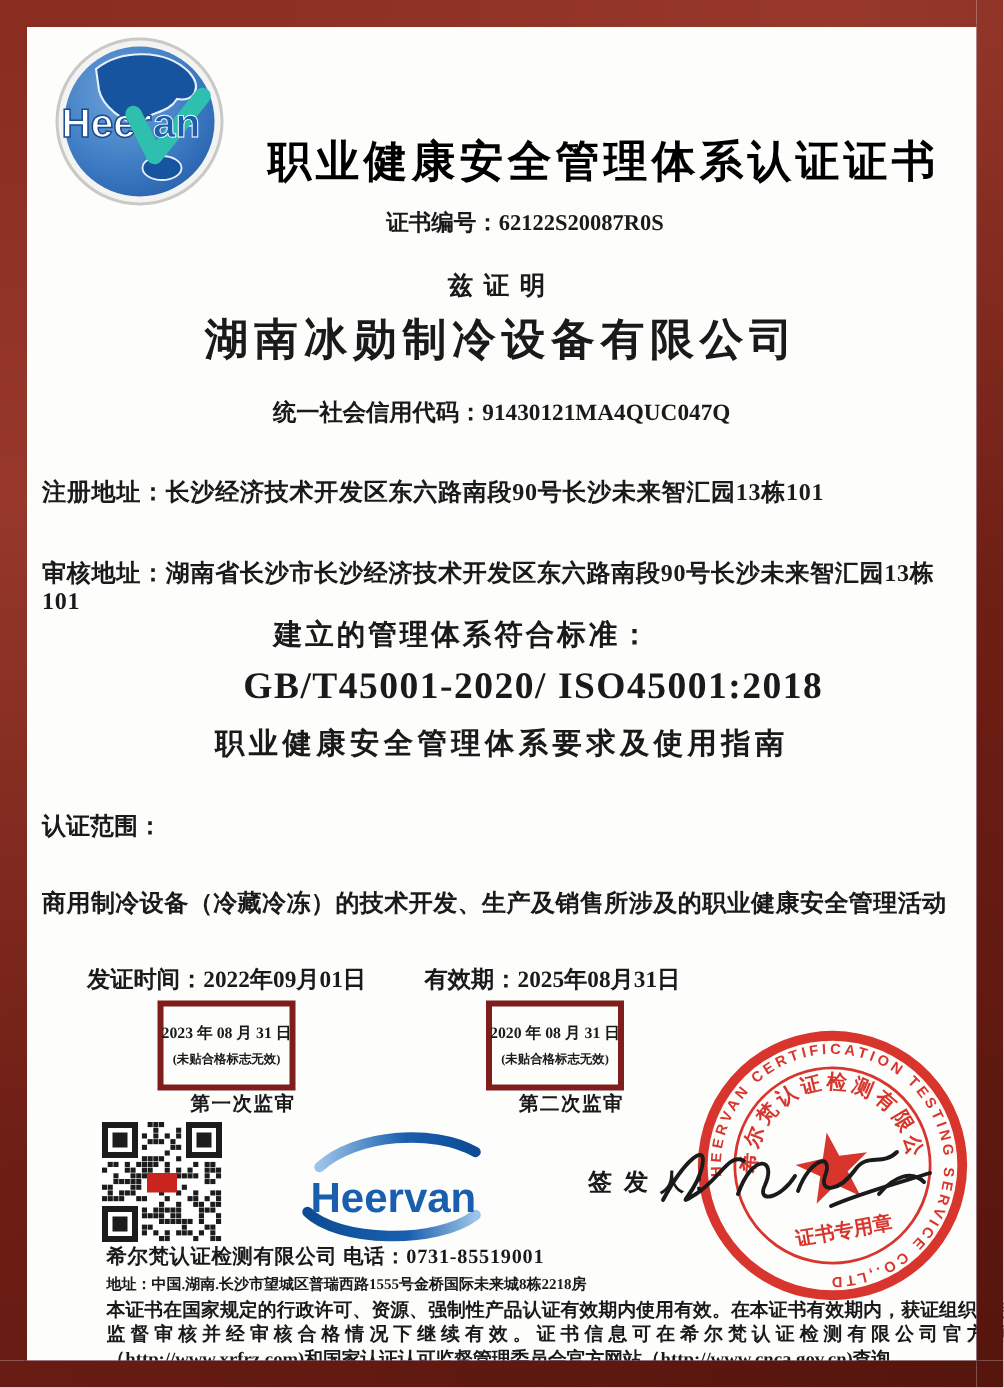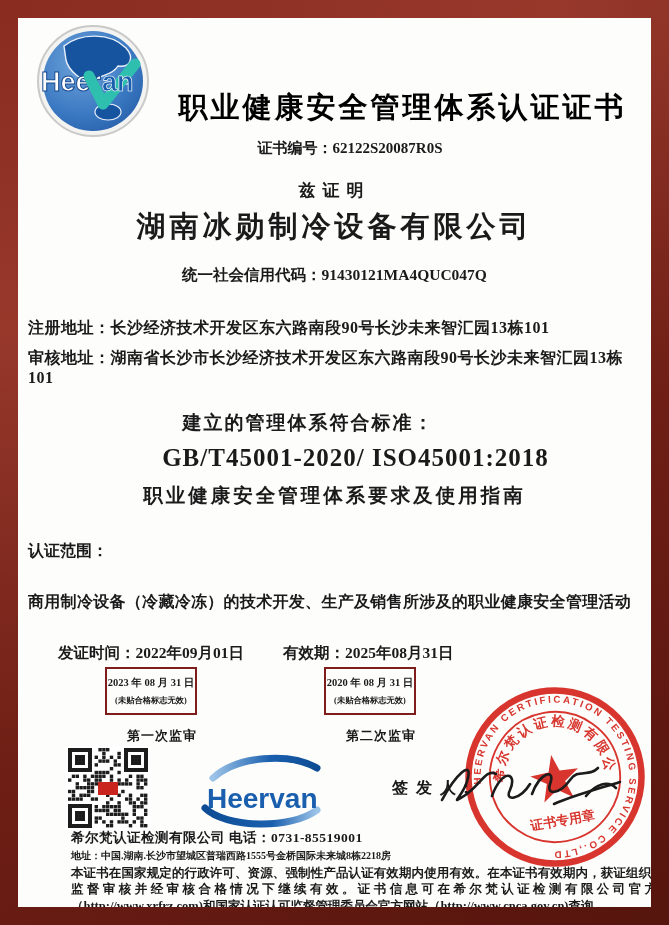--- a/index.html
+++ b/index.html
@@ -24,31 +24,31 @@
   .title{
     left:150px;top:88px;width:505px;
     font-size:29px;font-weight:bold;letter-spacing:3px;color:#000000;
   }
   .cert-no{left:150px;top:139px;width:400px;font-size:15px;font-weight:bold;}
   .hereby{left:0;top:179px;width:669px;font-size:17px;font-weight:bold;letter-spacing:7px;}
   .company{left:0;top:207px;width:669px;font-size:29px;font-weight:bold;letter-spacing:4px;}
   .credit{left:0;top:265px;width:669px;font-size:15.5px;font-weight:bold;}
   .addr{left:28px;width:615px;font-size:16px;font-weight:600;letter-spacing:0.5px;}
   .reg-addr{top:318px;}
-  .audit-addr{top:348px;}
+  .audit-addr{top:372px;}
   .std-head{left:0;top:410px;width:617px;font-size:19px;font-weight:bold;letter-spacing:2px;}
   .std-code{left:0;top:444px;width:669px;font-size:25px;font-weight:700;letter-spacing:1px;padding-left:21px;}
   .std-name{left:0;top:482px;width:669px;font-size:19.5px;font-weight:bold;letter-spacing:3px;}
   .scope-label{left:28px;top:541px;font-size:16px;font-weight:600;}
   .scope-text{left:28px;top:592px;width:620px;font-size:16px;font-weight:600;letter-spacing:0.3px;}
   .date-line{font-size:15.5px;font-weight:bold;}
   .issue-line{left:58px;top:643px;}
   .valid-line{left:283px;top:643px;}
   .sbox{
-    width:92px;height:48px;border:2px solid #7f1d1d;box-sizing:border-box;
+    width:92px;height:60px;border:4px solid #7f1d1d;box-sizing:border-box;
     display:flex;flex-direction:column;justify-content:center;align-items:center;gap:4px;
   }
   .sbox .d{font-size:10.5px;font-weight:bold;white-space:nowrap;}
   .sbox .n{font-size:9px;font-weight:bold;white-space:nowrap;transform:scale(.92);}
   .sbox1{left:105px;top:667px;}
   .sbox2{left:324px;top:667px;}
   .scap{width:92px;font-size:13px;font-weight:bold;letter-spacing:1px;text-align:right;top:727px;}
   .scap1{left:105px;}
   .scap2{left:324px;}
   .qr{left:66px;top:746px;width:84px;height:84px;}

